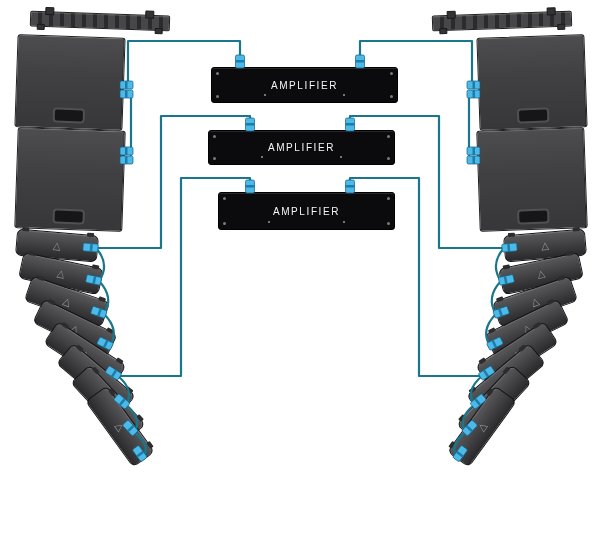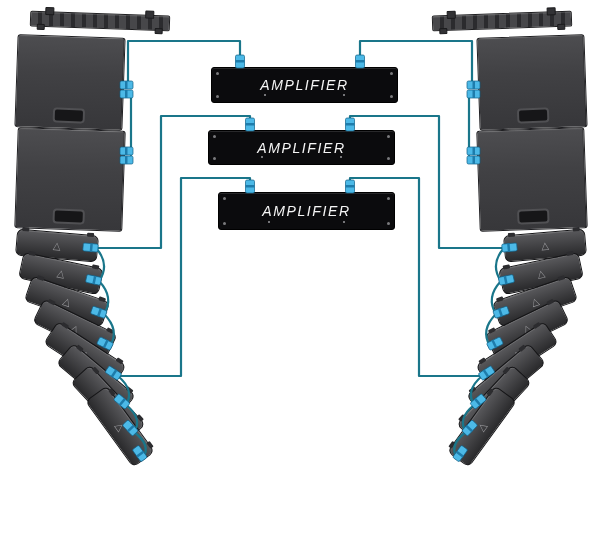--- a/index.html
+++ b/index.html
@@ -41,21 +41,21 @@
   .cab::before{left:4px}
   .cab::after{right:4px}
   .cabGlyph{color:#97979a;font-size:10px;line-height:1;user-select:none;}
   
   .amp{
     position:absolute;z-index:2;background:var(--ampBg);
     border:1px solid #000;border-radius:3px;
     display:flex;align-items:center;justify-content:center;
     box-shadow:inset 0 1px 0 rgba(255,255,255,.12);
   }
-  .ampLabel{color:var(--ampText);font-size:14px;letter-spacing:1.6px;font-style:italic;}
+  .ampLabel{color:var(--ampText);font-size:10px;letter-spacing:1.6px;}
   .screw{position:absolute;width:3px;height:3px;border-radius:50%;background:#7a7a7d;}
   .dotA{position:absolute;width:2px;height:2px;border-radius:50%;background:#9a9a9d;}
   
   #cable-layer{position:absolute;left:0;top:0;z-index:10;pointer-events:none;}
   .cable{fill:none;stroke:var(--cable);stroke-width:2.2;stroke-linejoin:round;stroke-linecap:round;}
   .plug{fill:var(--connector);stroke:#0f5e85;stroke-width:.7;}
   .plugStripe{fill:var(--stripe);}
 </style>
 </head>
 <body>

